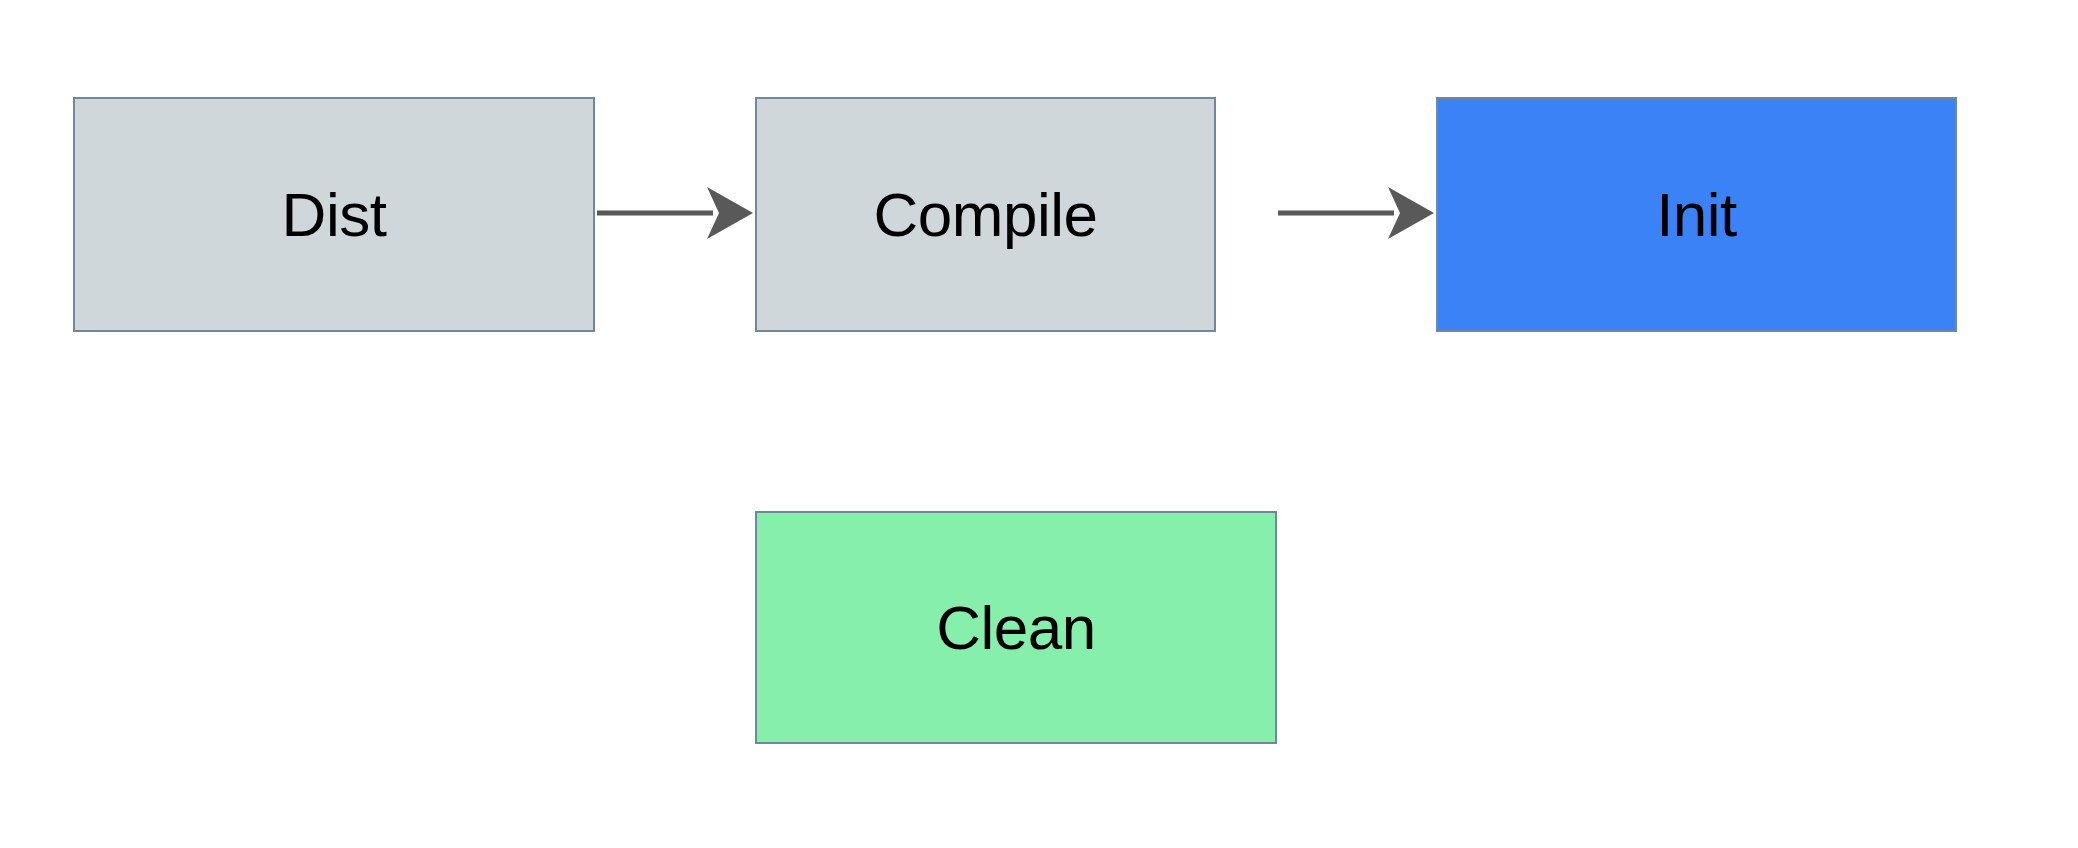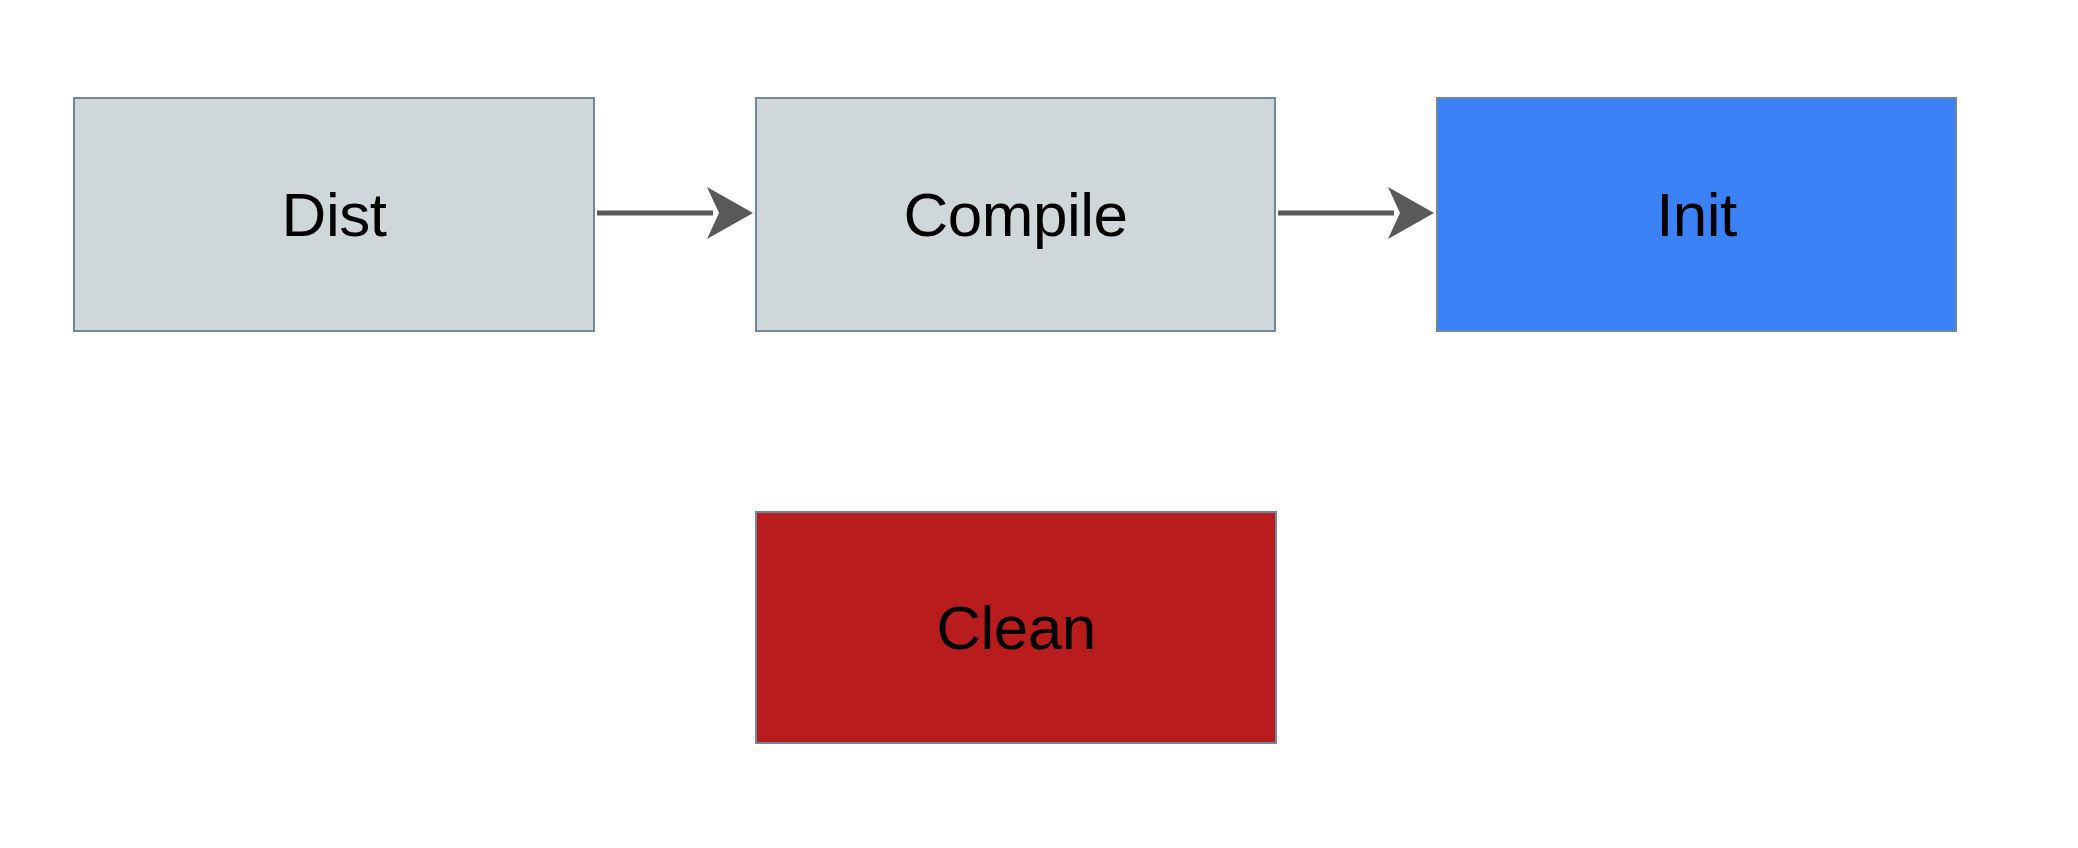--- a/index.html
+++ b/index.html
@@ -49,29 +49,29 @@
 </style>
 </head>
 <body>
 
 <div id="canvas" style="background: rgb(255, 255, 255);">
 
   <div class="node" style="left: 73px; top: 97px; width: 522px; height: 235px; background: rgb(208, 215, 218); border-color: rgb(112, 136, 154);">
     <span class="node-label" style="color: rgb(0, 0, 0); text-align: center;">Dist</span>
   </div>
 
-  <div class="node" style="left: 755px; top: 97px; width: 521px; height: 235px; background: rgb(208, 215, 218); border-color: rgb(112, 136, 154);">
+  <div class="node" style="left: 755px; top: 97px; width: 461px; height: 235px; background: rgb(208, 215, 218); border-color: rgb(112, 136, 154);">
     <span class="node-label" style="color: rgb(0, 0, 0);">Compile</span>
   </div>
 
   <div class="node" style="left: 1436px; top: 97px; width: 521px; height: 235px; background: #3b82f6; border-color: rgb(112, 136, 154);">
     <span class="node-label" style="color: rgb(0, 0, 0);">Init</span>
   </div>
 
-  <div class="node" style="left: 755px; top: 511px; width: 522px; height: 233px; background: #b91c1c; border-color: rgb(112, 136, 154);">
+  <div class="node" style="left: 755px; top: 511px; width: 522px; height: 233px; background: #86efac; border-color: rgb(112, 136, 154);">
     <span class="node-label" style="color: rgb(0, 0, 0);">Clean</span>
   </div>
 
   <div class="edge" style="left: 597px; top: 183px;">
     <svg width="156" height="60" viewBox="0 0 156 60" aria-hidden="true">
       <g>
         <line class="shaft" x1="0" y1="30" x2="116" y2="30" stroke="#595959" stroke-width="5"></line>
       </g>
       <g>
         <path class="head" d="M 156 30 L 110 4 L 122 30 L 110 56 Z" fill="#595959"></path>

